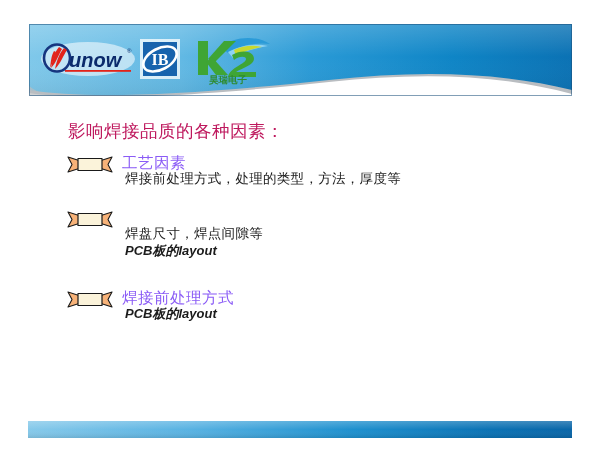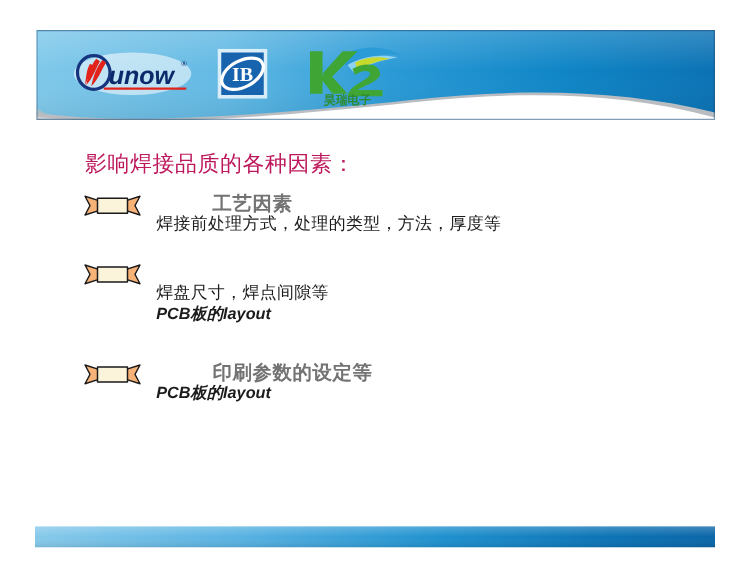--- a/index.html
+++ b/index.html
@@ -24,25 +24,25 @@
     height: 72px;
     overflow: hidden;
   }
   #header-banner svg {
     display: block;
   }
 
   
   .logo-row {
     position: absolute;
-    left: 59px;
+    left: 41px;
     top: 33px;
     display: flex;
     align-items: center;
-    gap: 20px;
+    gap: 4px;
     z-index: 5;
   }
 
   
   .logo-sunow {
     position: relative;
     width: 95px;
     height: 40px;
   }
 
@@ -98,25 +98,24 @@
     top: 2px;
     width: 48px;
     height: 19px;
   }
 
   .section-title {
     position: absolute;
     left: 122px;
     top: 0px;
     font-size: 15.5px;
-    color: #737373;
-    font-weight: 700;
+    color: #8b5cf6;
+    font-weight: 400;
     letter-spacing: 0.5px;
     white-space: nowrap;
-    margin-left: 48px;
   }
 
   .section-lines {
     position: absolute;
     left: 125px;
     top: 17px;
     width: 440px;
   }
   .line {
     font-size: 13.5px;
@@ -274,21 +273,21 @@
 
   <div class="section" id="section-2">
     <div class="section-head">
       <span class="ribbon-bullet">
         <svg width="48" height="19" viewBox="0 0 48 19" xmlns="http://www.w3.org/2000/svg">
           <path d="M2,2 L13,5.5 L13,13.5 L2,17 L6,9.5 Z" fill="#F7B278" stroke="#1a1a1a" stroke-width="1.1" stroke-linejoin="round"></path>
           <path d="M46,2 L35,5.5 L35,13.5 L46,17 L42,9.5 Z" fill="#F7B278" stroke="#1a1a1a" stroke-width="1.1" stroke-linejoin="round"></path>
           <path d="M12,3.5 L36,3.5 L36,15.5 L12,15.5 Z" fill="#FBF3DA" stroke="#1a1a1a" stroke-width="1.2" stroke-linejoin="round"></path>
         </svg>
       </span>
-      <span class="section-title">印刷参数的设定等</span>
+      <span class="section-title">焊接前处理方式</span>
     </div>
     <div class="section-lines">
       <div class="line bold">PCB板的layout</div>
     </div>
   </div>
 
 </div>
 
 <div id="footer-bar">
   <svg class="bar-inner" width="544" height="17" viewBox="0 0 544 17" xmlns="http://www.w3.org/2000/svg">

